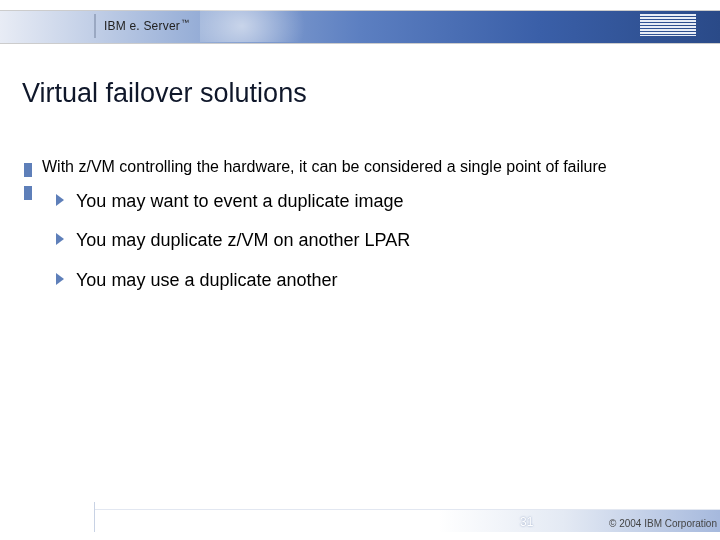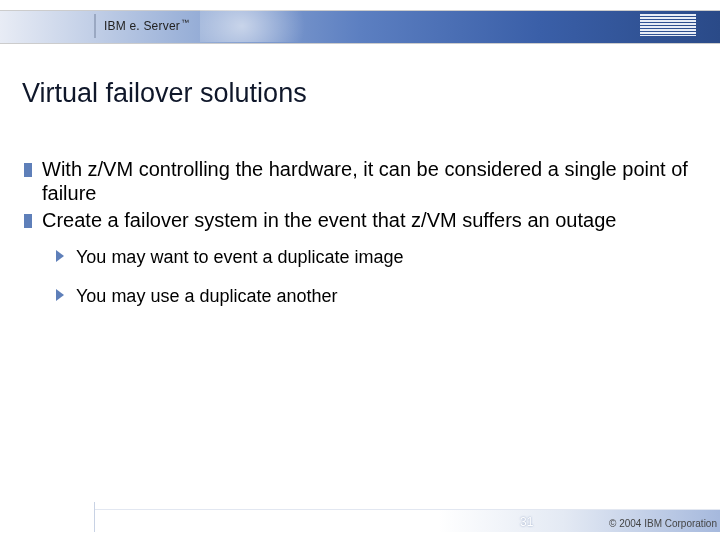--- a/index.html
+++ b/index.html
@@ -86,21 +86,21 @@
   .body {
     position: absolute;
     top: 158px;
     left: 22px;
     width: 670px;
     color: #000;
   }
   .bullet1 {
     position: relative;
     padding-left: 20px;
-    font-size: 20px;
+    font-size: 16px;
     line-height: 1.18;
     margin-bottom: 4px;
   }
   .bullet1 .marker {
     position: absolute;
     left: 2px;
     top: 5px;
     width: 8px;
     height: 14px;
     background: #5e7fb9;
@@ -198,30 +198,33 @@
 
   <div class="title">Virtual failover solutions</div>
 
   <div class="body">
     <div class="bullet1">
       <span class="marker"></span>
       <span>With z/VM controlling the hardware, it can be considered a single point of failure</span>
     </div>
     <div class="bullet1">
       <span class="marker"></span>
-      <span>Create a failover system in the event that z/VM suffers an outage</span>
     </div>
 
     <div class="sub-bullets">
       <div class="bullet2">
         <span class="marker"></span>
         <span>You may want to event a duplicate image</span>
       </div>
       <div class="bullet2">
         <span class="marker"></span>
+        <span>You may duplicate z/VM on another LPAR</span>
+      </div>
+      <div class="bullet2">
+        <span class="marker"></span>
         <span>You may use a duplicate another</span>
       </div>
     </div>
   </div>
 
   <div class="footer-rule-h"></div>
   <div class="footer-band"></div>
   <div class="footer-rule-left"></div>
   <div class="page-number">31</div>
   <div class="copyright">© 2004 IBM Corporation</div>

